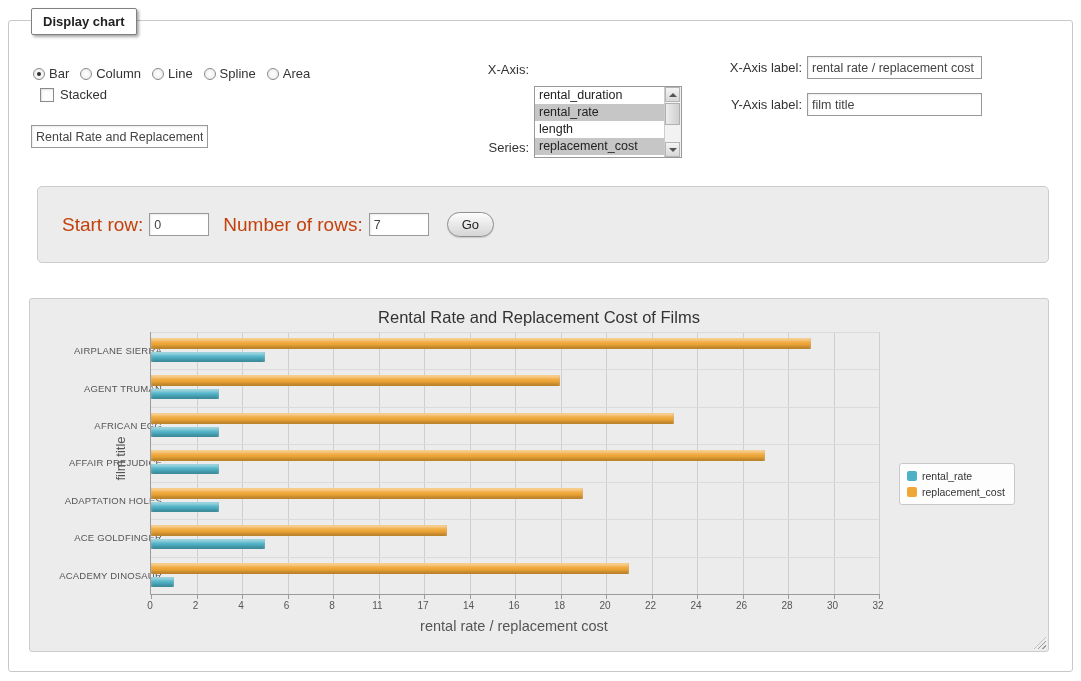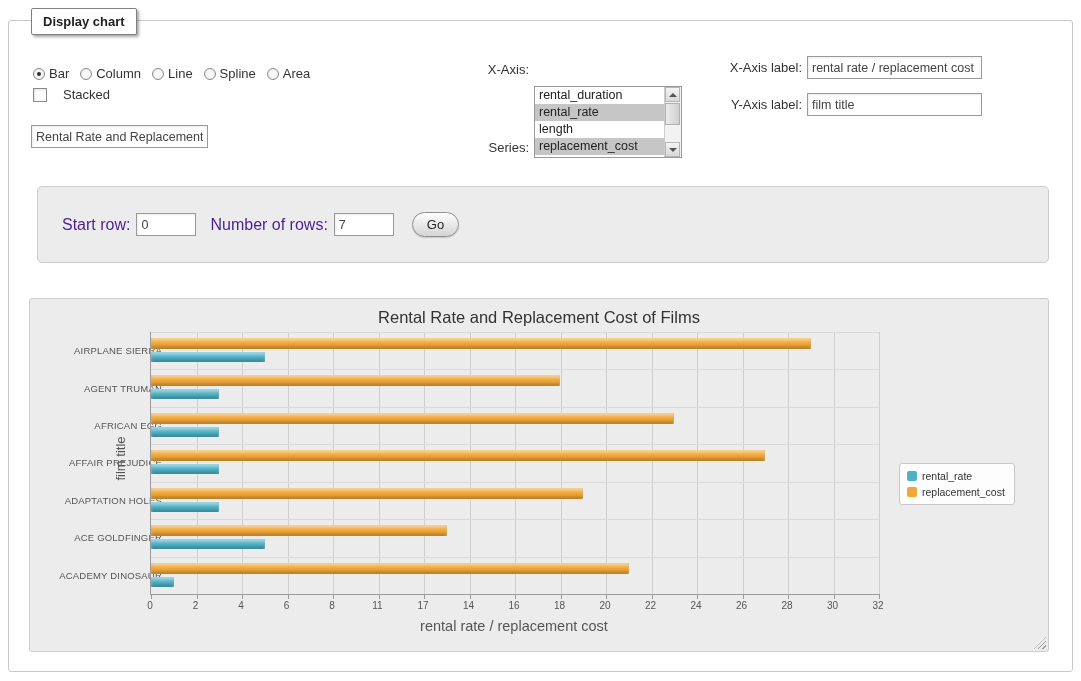--- a/index.html
+++ b/index.html
@@ -13,21 +13,21 @@
                 border:1px solid #808080; box-shadow:2px 2px 3px rgba(0,0,0,0.35);
                 font-weight:bold; font-size:13px; color:#222; border-radius:2px; }
 
   .chart-type-row { position:absolute; left:24px; top:33px; display:flex; align-items:center; gap:11px;margin-top:12px; }
   .radio-option { display:flex; align-items:center; gap:4px; cursor:default; }
   .radio { width:12px; height:12px; border:1px solid #8a8a8a; border-radius:50%;
            background:radial-gradient(#fff,#e9e9e9); position:relative; box-sizing:border-box; flex:0 0 auto; }
   .radio.checked::after { content:""; position:absolute; left:3px; top:3px; width:4px; height:4px;
                           border-radius:50%; background:#2e2e2e; }
 
-  .stacked-row { position:absolute; left:24px; top:66px; display:flex; align-items:center; gap:16px;text-align:right; }
+  .stacked-row { position:absolute; left:31px; top:66px; display:flex; align-items:center; gap:6px;text-align:right; }
   .checkbox { width:12px; height:12px; border:1px solid #8a8a8a; background:#fdfdfd;
               box-shadow:inset 1px 1px 2px rgba(0,0,0,0.12); flex:0 0 auto; }
 
   .text-input { position:absolute; border:1px solid #999; background:#fff; font-family:inherit;
                 font-size:12.5px; color:#444; padding:2px 4px; box-sizing:border-box;
                 box-shadow:inset 1px 1px 2px rgba(0,0,0,0.08); }
   .title-input  { left:22px;  top:104px; width:177px; height:23px; }
   .xlabel-input { left:798px; top:35px;  width:175px; height:23px; }
   .ylabel-input { left:798px; top:72px;  width:175px; height:23px; }
 
@@ -55,21 +55,21 @@
             border:1px solid #b5b5b5; box-sizing:border-box; display:flex; align-items:center; justify-content:center; }
   .sb-up { top:0; } .sb-down { bottom:0; }
   .tri-up   { width:0; height:0; border-left:4px solid transparent; border-right:4px solid transparent; border-bottom:4px solid #555; }
   .tri-down { width:0; height:0; border-left:4px solid transparent; border-right:4px solid transparent; border-top:4px solid #555; }
   .sb-thumb { position:absolute; left:0; top:16px; width:15px; height:22px;
               background:linear-gradient(90deg,#ececec,#cfcfcf); border:1px solid #b0b0b0; box-sizing:border-box; }
 
   .sub-panel { position:absolute; left:28px; top:165px; width:1012px; height:77px; background:#ececec;
                border:1px solid #ccc; border-radius:5px; box-sizing:border-box;
                display:flex; align-items:center; padding-left:24px; }
-  .sub-panel .lbl { font-size:16px; color:#4c1d95; }
+  .sub-panel .lbl { font-size:19px; color:#c2410c; }
   .small-input { position:static; width:60px; height:23px; margin-left:6px; }
   .num-rows-lbl { margin-left:14px; }
   .go-button { margin-left:18px; height:25px; padding:0 14px; border:1px solid #8f8f8f; border-radius:13px;
                background:linear-gradient(#fdfdfd,#d5d5d5); font-family:inherit; font-size:13px; color:#222;
                box-shadow:0 1px 1px rgba(0,0,0,0.15); cursor:default; }
 
   .chart-panel { position:absolute; left:20px; top:277px; width:1020px; height:354px; background:#ececec;
                  border:1px solid #ccc; border-radius:3px; box-sizing:border-box; }
   .chart-title { position:absolute; left:0; top:9px; width:100%; text-align:center; font-size:16.5px; color:#333; }
   .y-title { position:absolute; left:20px; top:152px; width:140px; text-align:center;

